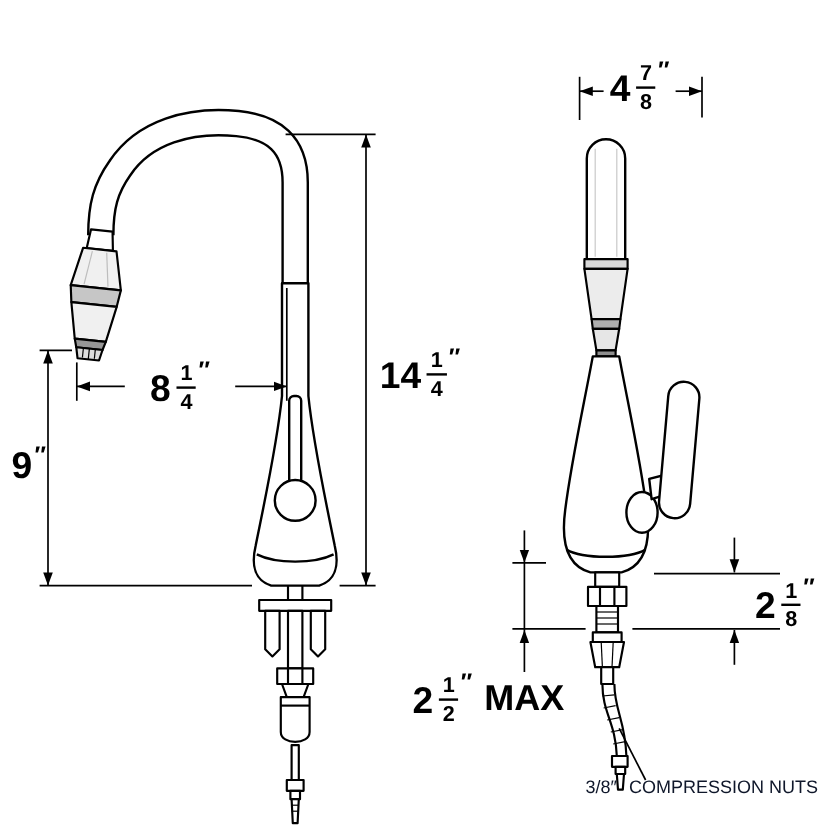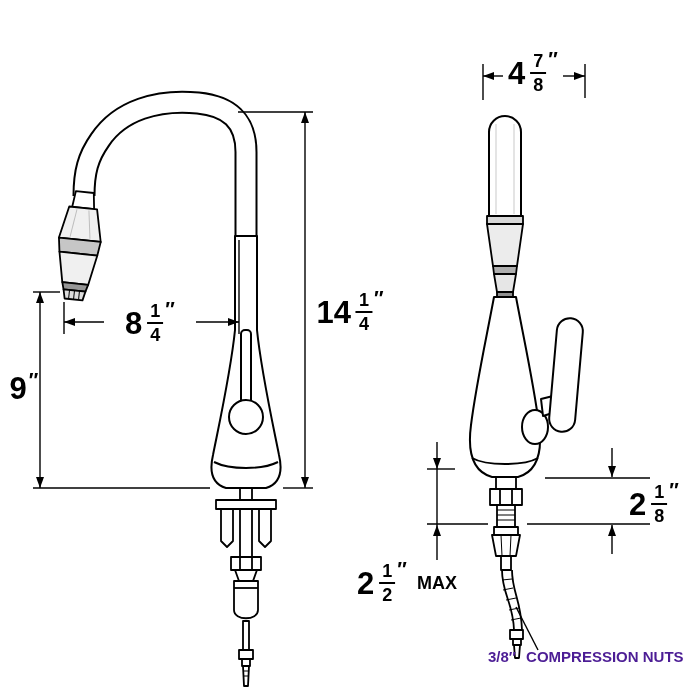--- a/index.html
+++ b/index.html
@@ -7,22 +7,22 @@
          font-family:"Liberation Sans",sans-serif;color:#000;}
   .stage svg{position:absolute;left:0;top:0;}
   .dim{position:absolute;display:flex;align-items:center;transform:translate(-50%,-50%);
        font-weight:bold;white-space:nowrap;color:#000;}
   .whole{font-size:31px;line-height:1;}
   .frac{display:flex;flex-direction:column;align-items:center;margin-left:5px;
         font-size:18px;line-height:1;}
   .frac .num{padding:0 3px 2px;border-bottom:2.5px solid #000;}
   .frac .den{padding-top:2px;}
   .unit{font-size:20px;line-height:1;align-self:flex-start;margin-left:2px;margin-top:-3px;}
-  .max{font-size:18px;margin-left:10px;}
-  .nuts{position:absolute;font-size:15px;font-weight:bold;white-space:nowrap;color:#4c1d95;}
+  .max{font-size:30px;margin-left:10px;}
+  .nuts{position:absolute;font-size:15px;font-weight:normal;white-space:nowrap;color:#0f172a;}
   .nuts .gap{display:inline-block;width:10px;}
 </style>
 </head>
 <body>
 
 <div class="stage">
 
 <svg width="700" height="700" viewBox="0 0 700 700">
   <defs>
     <marker id="ah" markerUnits="userSpaceOnUse" markerWidth="13" markerHeight="11" refX="11" refY="5" orient="auto-start-reverse">

